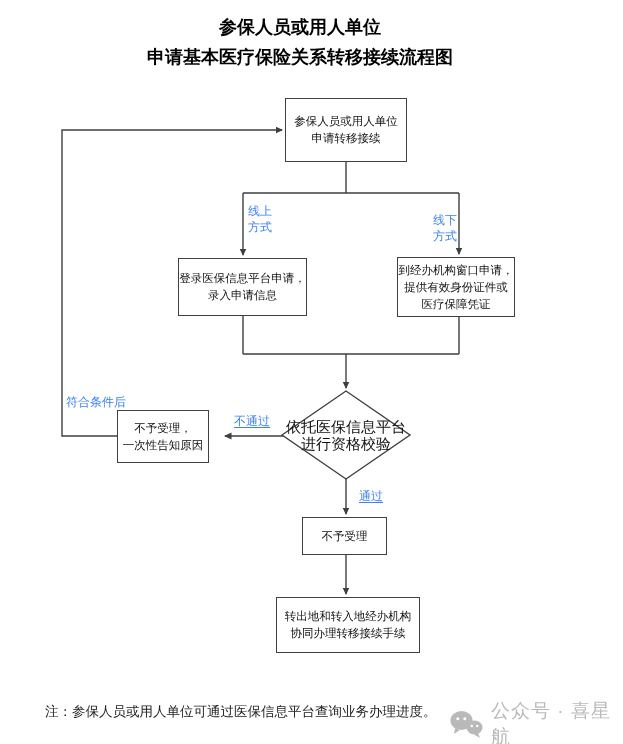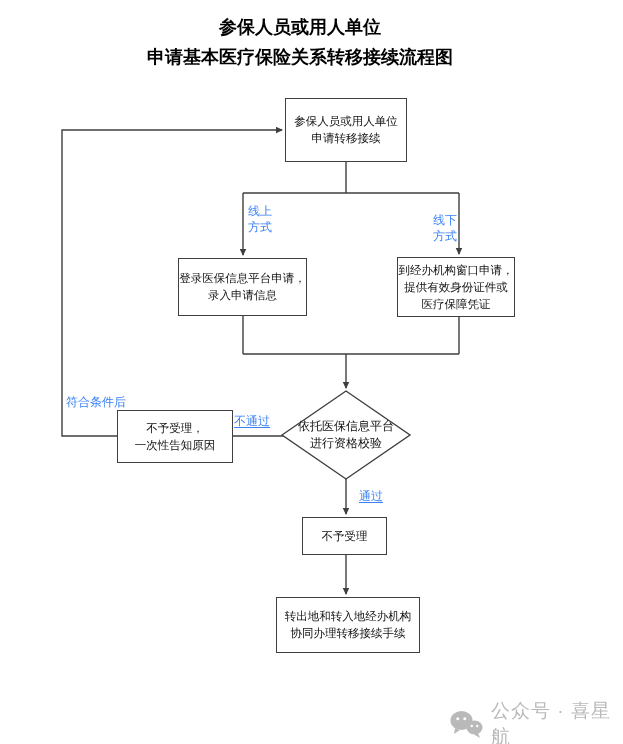--- a/index.html
+++ b/index.html
@@ -13,21 +13,21 @@
     line-height:30px;color:#000;
   }
   .connectors{position:absolute;left:0;top:0;}
   .node{
     position:absolute;box-sizing:border-box;border:1.4px solid #3f3f3f;background:#fff;
     display:flex;align-items:center;justify-content:center;text-align:center;
     font-size:11.5px;line-height:17px;white-space:pre-line;color:#111;
   }
   .diamond-text{
     position:absolute;display:flex;align-items:center;justify-content:center;
-    text-align:center;font-size:12px;line-height:17px;white-space:pre-line;color:#111;
+    text-align:center;font-size:15px;line-height:17px;white-space:pre-line;color:#111;
   }
   .edge-label{
     position:absolute;font-size:12px;line-height:16px;white-space:pre-line;color:#3b82f6;
   }
   .edge-label.u{text-decoration:underline;text-underline-offset:2px;}
   .note{
     position:absolute;left:45px;top:703px;font-family:"Liberation Serif",serif;
     font-size:13.5px;color:#222;
   }
   .watermark{
@@ -72,36 +72,37 @@
   <div class="node" style="left:178px;top:258px;width:129px;height:58px;">登录医保信息平台申请，
 录入申请信息</div>
 
   <div class="node" style="left:397px;top:257px;width:118px;height:60px;">到经办机构窗口申请，
 提供有效身份证件或
 医疗保障凭证</div>
 
   <div class="diamond-text" style="left:276px;top:408px;width:140px;height:54px;">依托医保信息平台
 进行资格校验</div>
 
-  <div class="node" style="left:117px;top:410px;width:116px;height:53px;">不予受理，
+  <div class="node" style="left:117px;top:410px;width:92px;height:53px;">不予受理，
 一次性告知原因</div>
 
   <div class="node" style="left:302px;top:517px;width:85px;height:38px;">不予受理</div>
 
   <div class="node" style="left:276px;top:597px;width:144px;height:56px;text-align:center;">转出地和转入地经办机构
 协同办理转移接续手续</div>
 
   <div class="edge-label" style="left:248px;top:203px;">线上
 方式</div>
   <div class="edge-label" style="left:425px;top:212px;margin-left:8px;">线下
 方式</div>
   <div class="edge-label u" style="left:234px;top:413px;">不通过</div>
   <div class="edge-label u" style="left:353px;top:488px;margin-left:6px;">通过</div>
   <div class="edge-label" style="left:66px;top:394px;">符合条件后</div>
 
+  <div class="note">注：参保人员或用人单位可通过医保信息平台查询业务办理进度。</div>
 
   <div class="watermark">
     <span style="display:inline-flex;">
       <svg width="33" height="29" viewBox="0 0 33 29">
         <g fill="#b9b9b9">
           <ellipse cx="11.5" cy="10.5" rx="11" ry="9.5"></ellipse>
           <path d="M5 18 L4 24 L10 20 Z"></path>
           <ellipse cx="24.5" cy="17.5" rx="8" ry="7"></ellipse>
           <path d="M28 23 L30 28 L24 24.5 Z"></path>
         </g>

